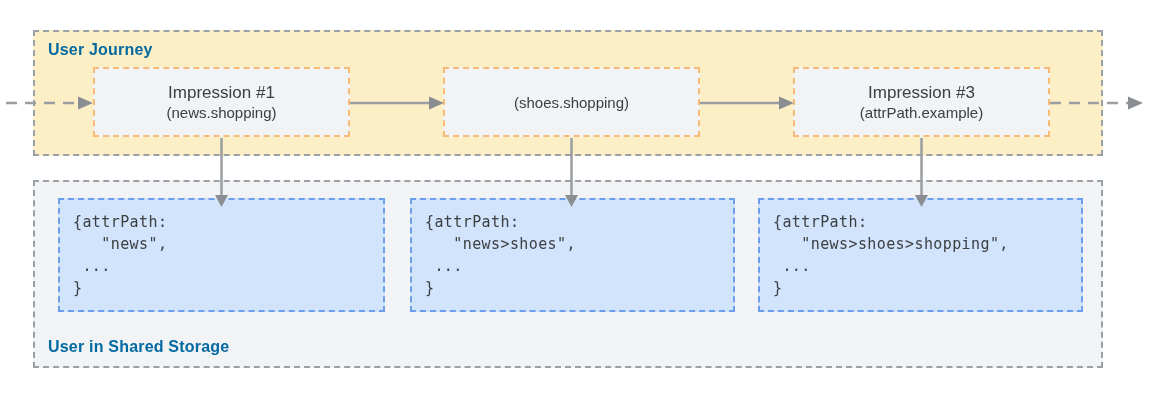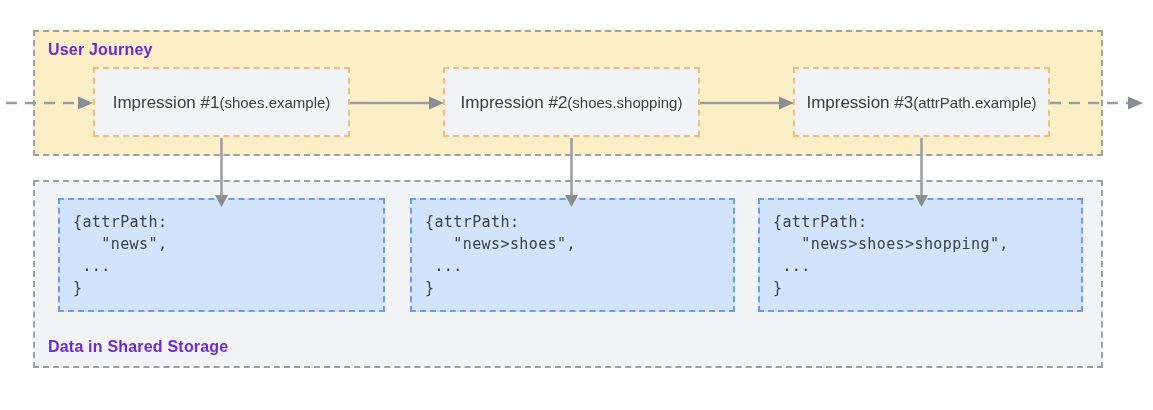--- a/index.html
+++ b/index.html
@@ -12,29 +12,29 @@
   .journey-zone {
     left: 33px; top: 30px; width: 1070px; height: 126px;
     background: #FCEEC5; border: 2px dashed #9AA0A6; z-index: 1;
   }
   .storage-zone {
     left: 33px; top: 180px; width: 1070px; height: 188px;
     background: #F1F3F4; border: 2px dashed #9AA0A6; z-index: 1;
   }
   .zone-label {
     position: absolute; font-weight: bold; font-size: 16px;
-    color: #6d28d9; letter-spacing: 0.2px;
+    color: #0369a1; letter-spacing: 0.2px;
   }
   .journey-zone .zone-label { left: 13px; top: 9px; }
   .storage-zone .zone-label { left: 13px; bottom: 10px; }
   .impression {
     position: absolute; top: 67px; width: 257px; height: 70px;
     box-sizing: border-box; background: #F1F3F4;
     border: 2px dashed #F7BA77; z-index: 2;
-    display: flex; align-items: center; justify-content: center;
+    display: flex; flex-direction: column; align-items: center; justify-content: center;
   }
   .imp-title { font-size: 17px; line-height: 21px; }
   .imp-sub   { font-size: 15px; line-height: 19px; }
   .imp-1 { left: 93px; }
   .imp-2 { left: 443px; }
   .imp-3 { left: 793px; }
   .code-box {
     position: absolute; top: 198px; height: 114px; margin: 0;
     box-sizing: border-box; background: #D2E3FC; border: 2px dashed #6D9EEB;
     padding: 11px 13px; z-index: 2;
@@ -53,29 +53,28 @@
 </head>
 <body>
 
 <div class="canvas">
 
   <section class="zone journey-zone">
     <div class="zone-label">User Journey</div>
   </section>
 
   <section class="zone storage-zone">
-    <div class="zone-label">Data in Shared Storage</div>
+    <div class="zone-label">User in Shared Storage</div>
   </section>
 
   <div class="impression imp-1">
     <span class="imp-title">Impression #1</span>
-    <span class="imp-sub">(shoes.example)</span>
+    <span class="imp-sub">(news.shopping)</span>
   </div>
   <div class="impression imp-2">
-    <span class="imp-title">Impression #2</span>
     <span class="imp-sub">(shoes.shopping)</span>
   </div>
   <div class="impression imp-3">
     <span class="imp-title">Impression #3</span>
     <span class="imp-sub">(attrPath.example)</span>
   </div>
 
   <pre class="code-box code-1">{attrPath:
    "news",
  ...

